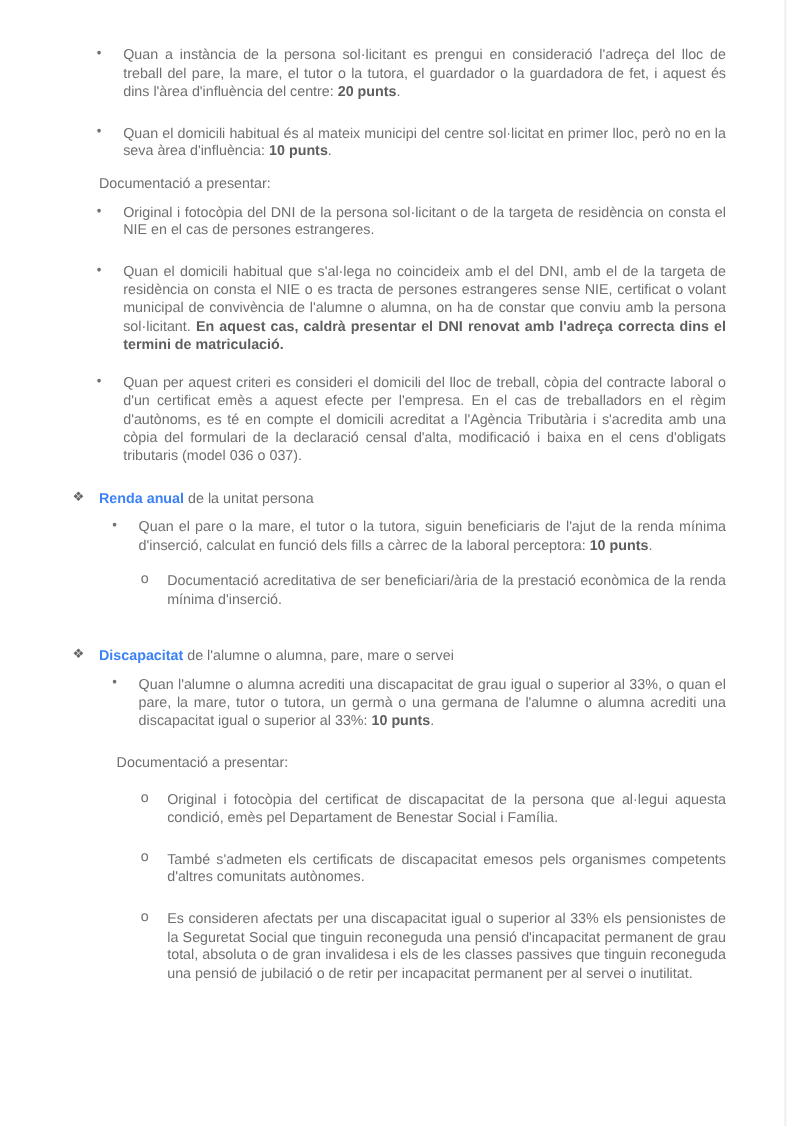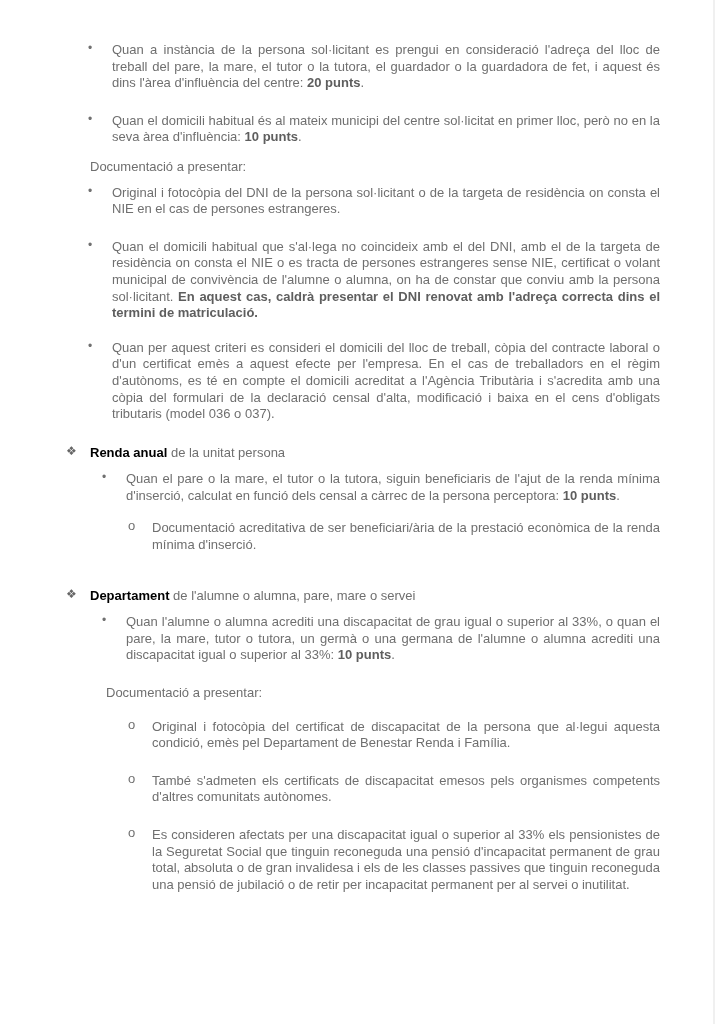--- a/index.html
+++ b/index.html
@@ -26,21 +26,21 @@
     color: #707070;
   }
   .marker.dot { font-size: 12px; }
   .marker.diamond { font-size: 12px; color: #666; }
   .txt {
     margin: 2px; flex: 1;
     text-align: justify;
   }
   .heading .txt { text-align: left; }
   b { font-weight: bold; color: #5e5e5e; }
-  .heading b { color: #000000; }
+  .heading b { color: #3b82f6; }
 
   
   .heading { margin-left: 2px; }   
   .b1      { margin-left: 24px; }  
   .b1h     { margin-left: 38px; }  
   .circ    { margin-left: 64px; }  
   .lbl1    { margin-left: 24px; }
   .lbl2    { margin-left: 40px; }
 
   
@@ -97,45 +97,45 @@
       <p class="txt"><span>Quan per aquest criteri es consideri el domicili del lloc de treball, còpia del contracte laboral o d'un certificat emès a aquest efecte per l'empresa. En el cas de treballadors en el règim d'autònoms, es té en compte el domicili acreditat a l'Agència Tributària i s'acredita amb una còpia del formulari de la declaració censal d'alta, modificació i baixa en el cens d'obligats tributaris (model 036 o 037).</span></p>
     </div>
 
     <div class="item heading mt18">
       <span class="marker diamond">❖</span>
       <p class="txt"><b>Renda anual</b><span> de la unitat persona</span></p>
     </div>
 
     <div class="item b1h mt6">
       <span class="marker dot">•</span>
-      <p class="txt"><span>Quan el pare o la mare, el tutor o la tutora, siguin beneficiaris de l'ajut de la renda mínima d'inserció, calculat en funció dels censal a càrrec de la persona perceptora: </span><b>10 punts</b><span>.</span></p>
+      <p class="txt"><span>Quan el pare o la mare, el tutor o la tutora, siguin beneficiaris de l'ajut de la renda mínima d'inserció, calculat en funció dels fills a càrrec de la laboral perceptora: </span><b>10 punts</b><span>.</span></p>
     </div>
 
     <div class="item circ mt12">
       <span class="marker">o</span>
       <p class="txt"><span>Documentació acreditativa de ser beneficiari/ària de la prestació econòmica de la renda mínima d'inserció.</span></p>
     </div>
 
     <div class="item heading mt30">
       <span class="marker diamond">❖</span>
-      <p class="txt"><b>Departament</b><span> de l'alumne o alumna, pare, mare o servei</span></p>
+      <p class="txt"><b>Discapacitat</b><span> de l'alumne o alumna, pare, mare o servei</span></p>
     </div>
 
     <div class="item b1h mt6">
       <span class="marker dot">•</span>
       <p class="txt"><span>Quan l'alumne o alumna acrediti una discapacitat de grau igual o superior al 33%, o quan el pare, la mare, tutor o tutora, un germà o una germana de l'alumne o alumna acrediti una discapacitat igual o superior al 33%: </span><b>10 punts</b><span>.</span></p>
     </div>
 
     <div class="item lbl2 mt17">
       <p class="txt"><span>Documentació a presentar:</span></p>
     </div>
 
     <div class="item circ mt13">
       <span class="marker">o</span>
-      <p class="txt"><span>Original i fotocòpia del certificat de discapacitat de la persona que al·legui aquesta condició, emès pel Departament de Benestar Renda i Família.</span></p>
+      <p class="txt"><span>Original i fotocòpia del certificat de discapacitat de la persona que al·legui aquesta condició, emès pel Departament de Benestar Social i Família.</span></p>
     </div>
 
     <div class="item circ mt17">
       <span class="marker">o</span>
       <p class="txt"><span>També s'admeten els certificats de discapacitat emesos pels organismes competents d'altres comunitats autònomes.</span></p>
     </div>
 
     <div class="item circ mt17">
       <span class="marker">o</span>
       <p class="txt"><span>Es consideren afectats per una discapacitat igual o superior al 33% els pensionistes de la Seguretat Social que tinguin reconeguda una pensió d'incapacitat permanent de grau total, absoluta o de gran invalidesa i els de les classes passives que tinguin reconeguda una pensió de jubilació o de retir per incapacitat permanent per al servei o inutilitat.</span></p>

